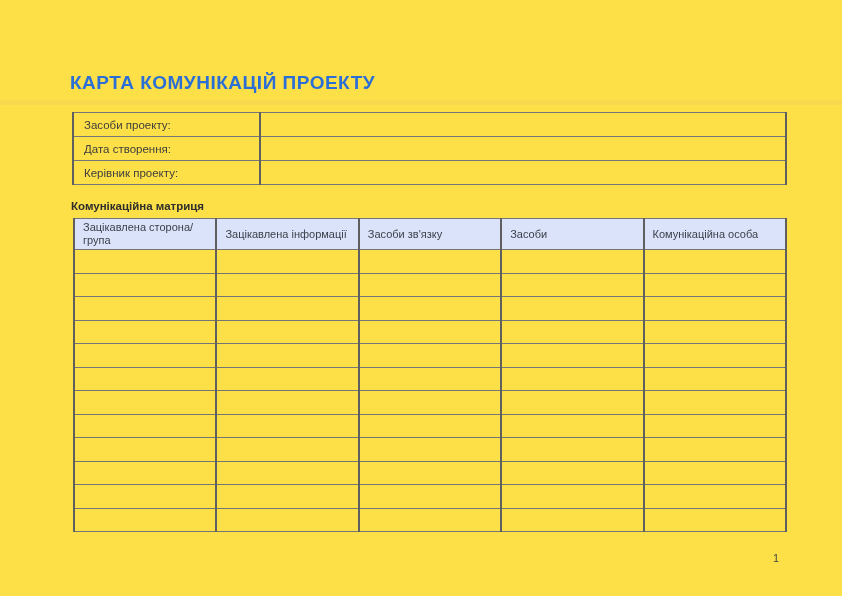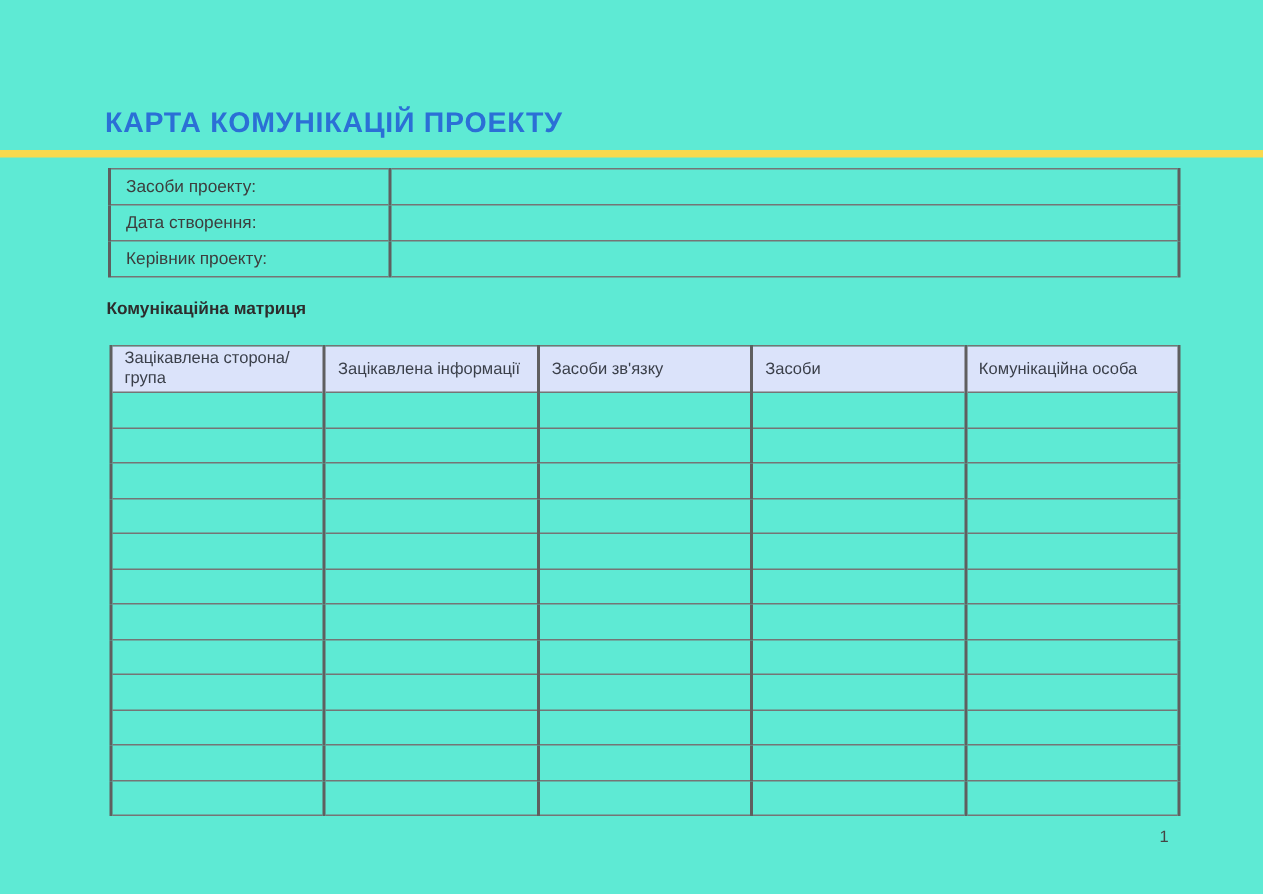--- a/index.html
+++ b/index.html
@@ -16,21 +16,21 @@
     width: 842px;
     height: 596px;
     position: relative;
     font-family: "Liberation Sans", sans-serif;
     color: var(--text-main);
     overflow: hidden;
   }
   .page {
     position: absolute;
     inset: 0;
-    background: #5eead4;
+    background: #fde047;
   }
   .doc-title {
     position: absolute;
     left: 70px;
     top: 72px;
     font-size: 19px;
     font-weight: bold;
     letter-spacing: 0.5px;
     color: var(--accent-blue);
     white-space: nowrap;
@@ -69,21 +69,20 @@
     font-weight: bold;
     color: #2d2d2d;
     white-space: nowrap;
     text-align: center;
   }
   .matrix-table {
     position: absolute;
     left: 73px;
     top: 218px;
     width: 714px;
-    margin-top: 12px;
   }
   .matrix-table th {
     height: 29px;
     background: var(--header-bg);
     font-size: 11px;
     line-height: 13px;
     color: #3a3f49;
     padding: 2px 6px 2px 8px;
     width: 20%;
   }

